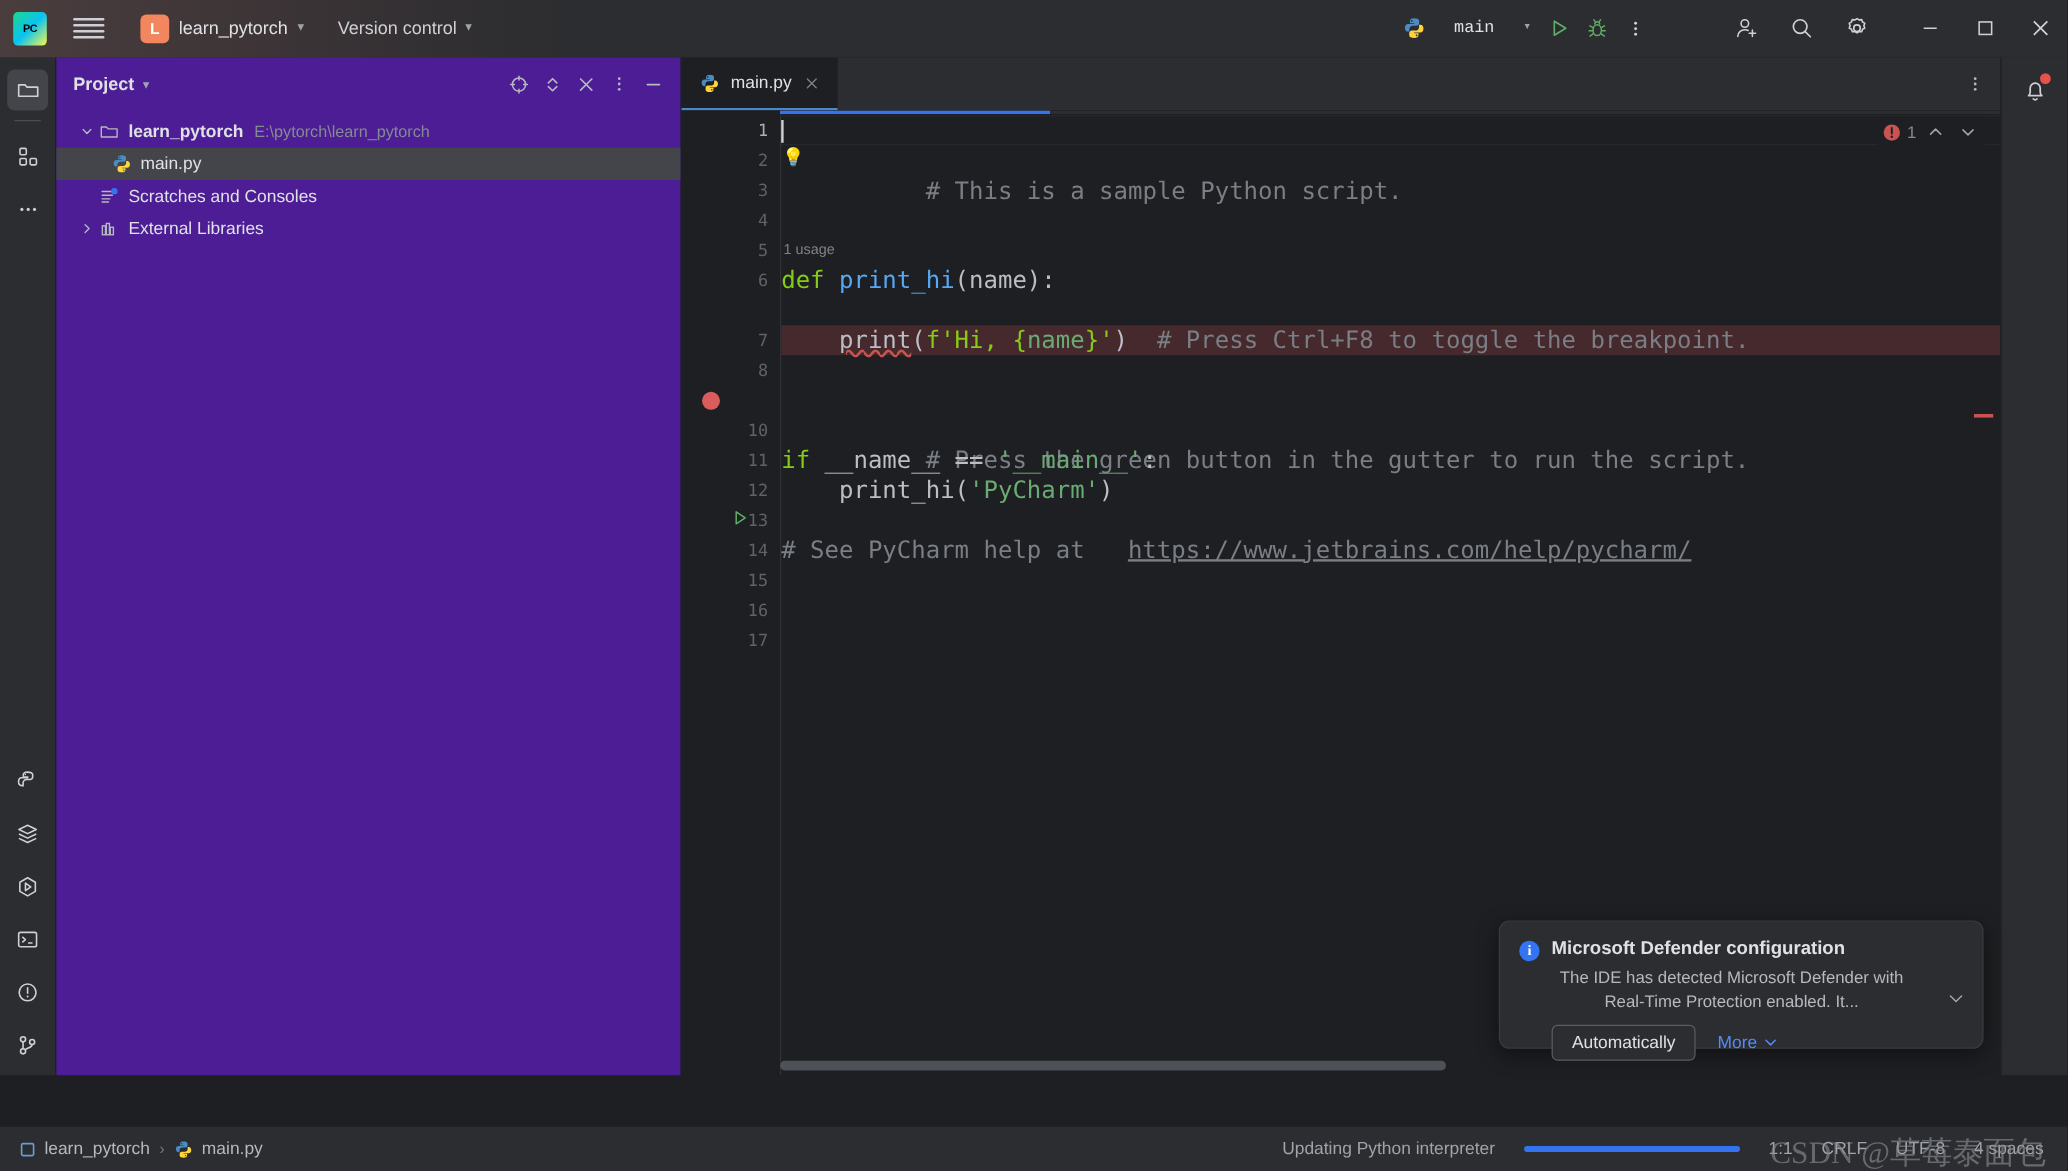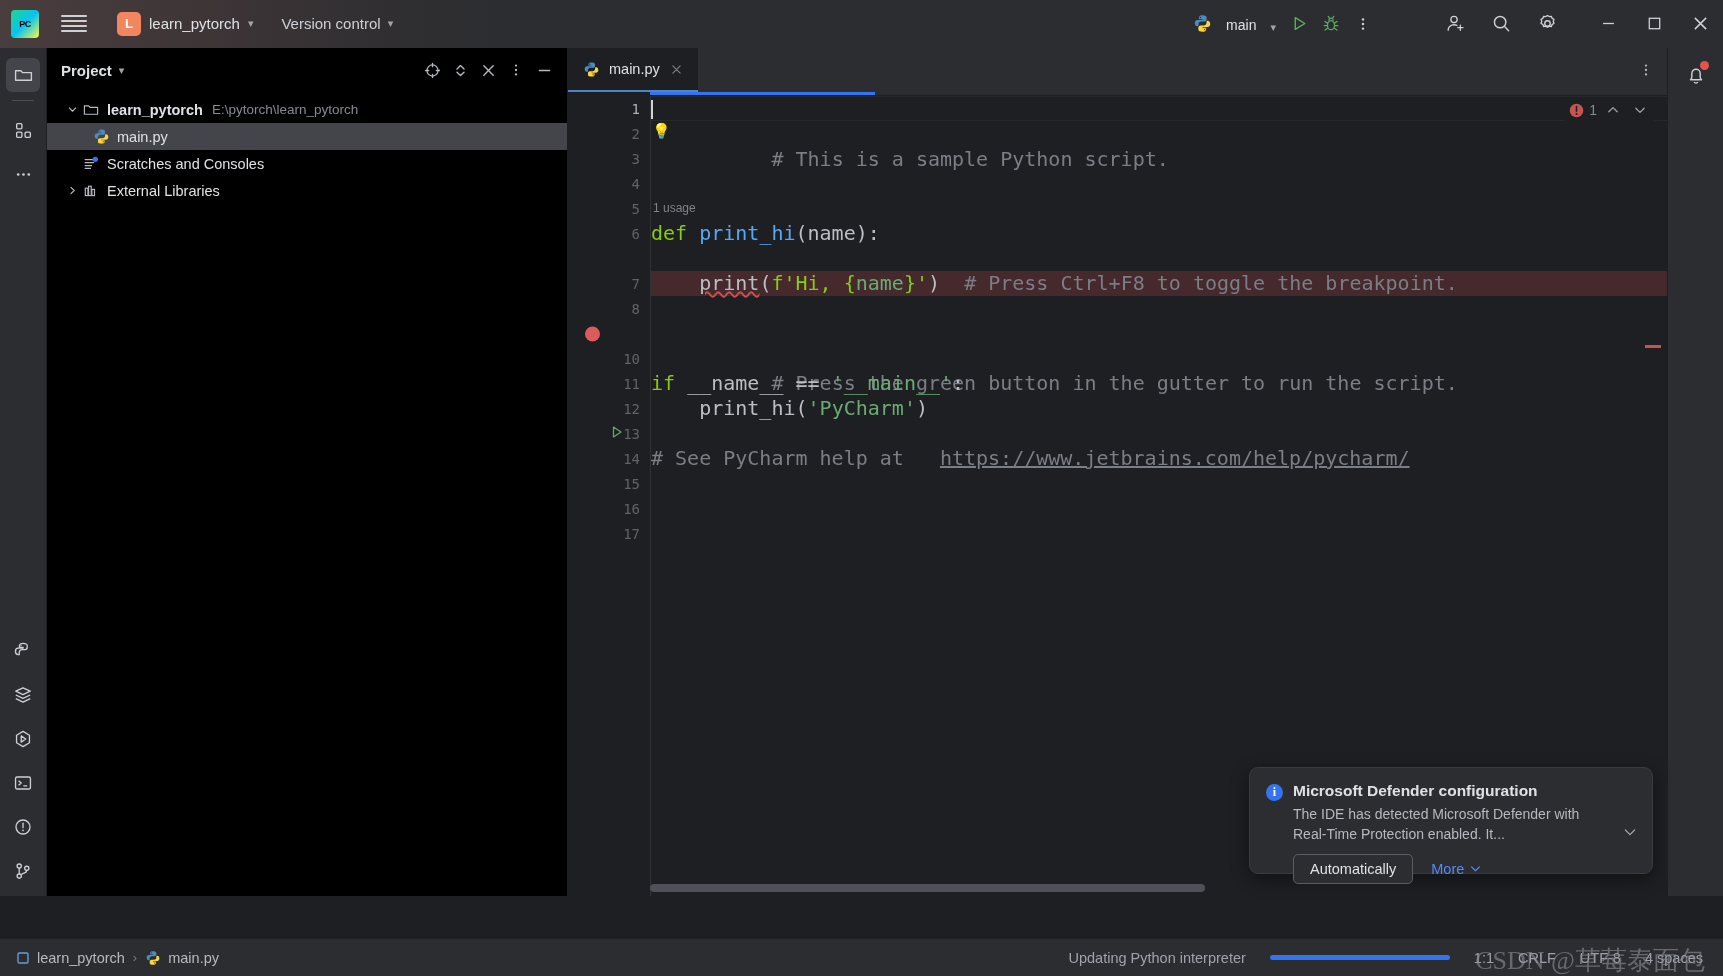--- a/index.html
+++ b/index.html
@@ -43,22 +43,22 @@
     width:24px; height:24px; border-radius:5px; background:#f2865e;
     color:#fff; font-size:13px; font-weight:600;
     display:flex; align-items:center; justify-content:center;
   }
   .proj-name { color:#dfe1e5; font-size:15px; }
   .chev { color:#9fa3ab; font-size:11px; line-height:1; }
   .menu-item { color:#ced0d6; font-size:15px; margin-left:20px; display:flex;
     align-items:center; gap:7px; cursor:pointer; flex:none; }
   .tb-spacer { flex:1 1 auto; }
   .run-config {
-    display:flex; align-items:flex-end; gap:14px; cursor:pointer; flex:none;
-    padding:3px 7px; border-radius:5px;
+    display:flex; align-items:center; gap:24px; cursor:pointer; flex:none;
+    padding:3px 7px; border-radius:5px;font-family:Liberation Mono, monospace;
   }
   .run-config .lbl { color:#dfe1e5; font-size:14px; }
   .tb-icon { width:32px; height:32px; display:flex; align-items:center;
     justify-content:center; cursor:pointer; flex:none; }
   .win-btn { width:46px; height:48px; display:flex; align-items:center;
     justify-content:center; cursor:pointer; flex:none; }
 
   
   .rail {
     position:absolute; left:0; top:48px; width:47px; height:848px;
@@ -68,21 +68,21 @@
   .rail-btn { width:34px; height:34px; margin-top:10px; border-radius:6px;
     display:flex; align-items:center; justify-content:center; cursor:pointer; }
   .rail-btn.active { background:#43454a; }
   .rail-sep { width:22px; height:1px; background:#4b4d51; margin:8px 0 2px; }
   .rail-bottom { margin-top:auto; display:flex; flex-direction:column; align-items:center;
     padding-bottom:8px; }
 
   
   .project-panel {
     position:absolute; left:47px; top:48px; width:521px; height:848px;
-    background:#000000; border-right:1px solid #1e1f22;
+    background:#4c1d95; border-right:1px solid #1e1f22;
   }
   .pp-header { height:44px; display:flex; align-items:center; padding:0 10px 0 14px; }
   .pp-title { color:#dfe1e5; font-size:15px; font-weight:600; }
   .pp-title-chev { color:#9fa3ab; font-size:11px; margin-left:7px; }
   .pp-actions { margin-left:auto; display:flex; align-items:center; gap:2px; }
   .pp-act { width:26px; height:26px; display:flex; align-items:center;
     justify-content:center; cursor:pointer; border-radius:4px; }
   .tree { padding-top:4px; }
   .tree-row { height:27px; display:flex; align-items:center; cursor:pointer;
     font-size:14.5px; color:#dfe1e5; padding-right:8px; }
@@ -175,21 +175,21 @@
     background:#2b2d30; border:1px solid #393b40; border-radius:9px;
     box-shadow:0 5px 18px rgba(0,0,0,.45); padding:14px 16px 0 16px; z-index:30;
   }
   .b-head { display:flex; align-items:flex-start; gap:10px; }
   .b-info-ico { width:17px; height:17px; border-radius:50%; background:#3574f0;
     color:#fff; font-size:12px; font-weight:700; display:flex; align-items:center;
     justify-content:center; flex:none; margin-top:2px;
     font-family:"Liberation Serif",serif; }
   .b-title { color:#dfe1e5; font-size:15.5px; font-weight:600; }
   .b-body { color:#b6b9bf; font-size:14px; line-height:1.45; margin:3px 0 0 27px;
-    width:300px; }
+    width:300px;text-align:center; }
   .b-collapse { position:absolute; right:14px; top:56px; cursor:pointer; }
   .b-actions { display:flex; align-items:center; gap:18px; margin:9px 0 0 27px; }
   .b-btn { background:#2b2d30; border:1px solid #5a5d63; border-radius:5px;
     color:#dfe1e5; font-size:14.5px; padding:6px 16px; cursor:pointer;
     font-family:"Liberation Sans",sans-serif; }
   .b-more { color:#548af7; font-size:14.5px; display:flex; align-items:center;
     gap:5px; cursor:pointer; }
 
   
   .statusbar { position:absolute; left:0; bottom:0; width:1723px; height:38px;

